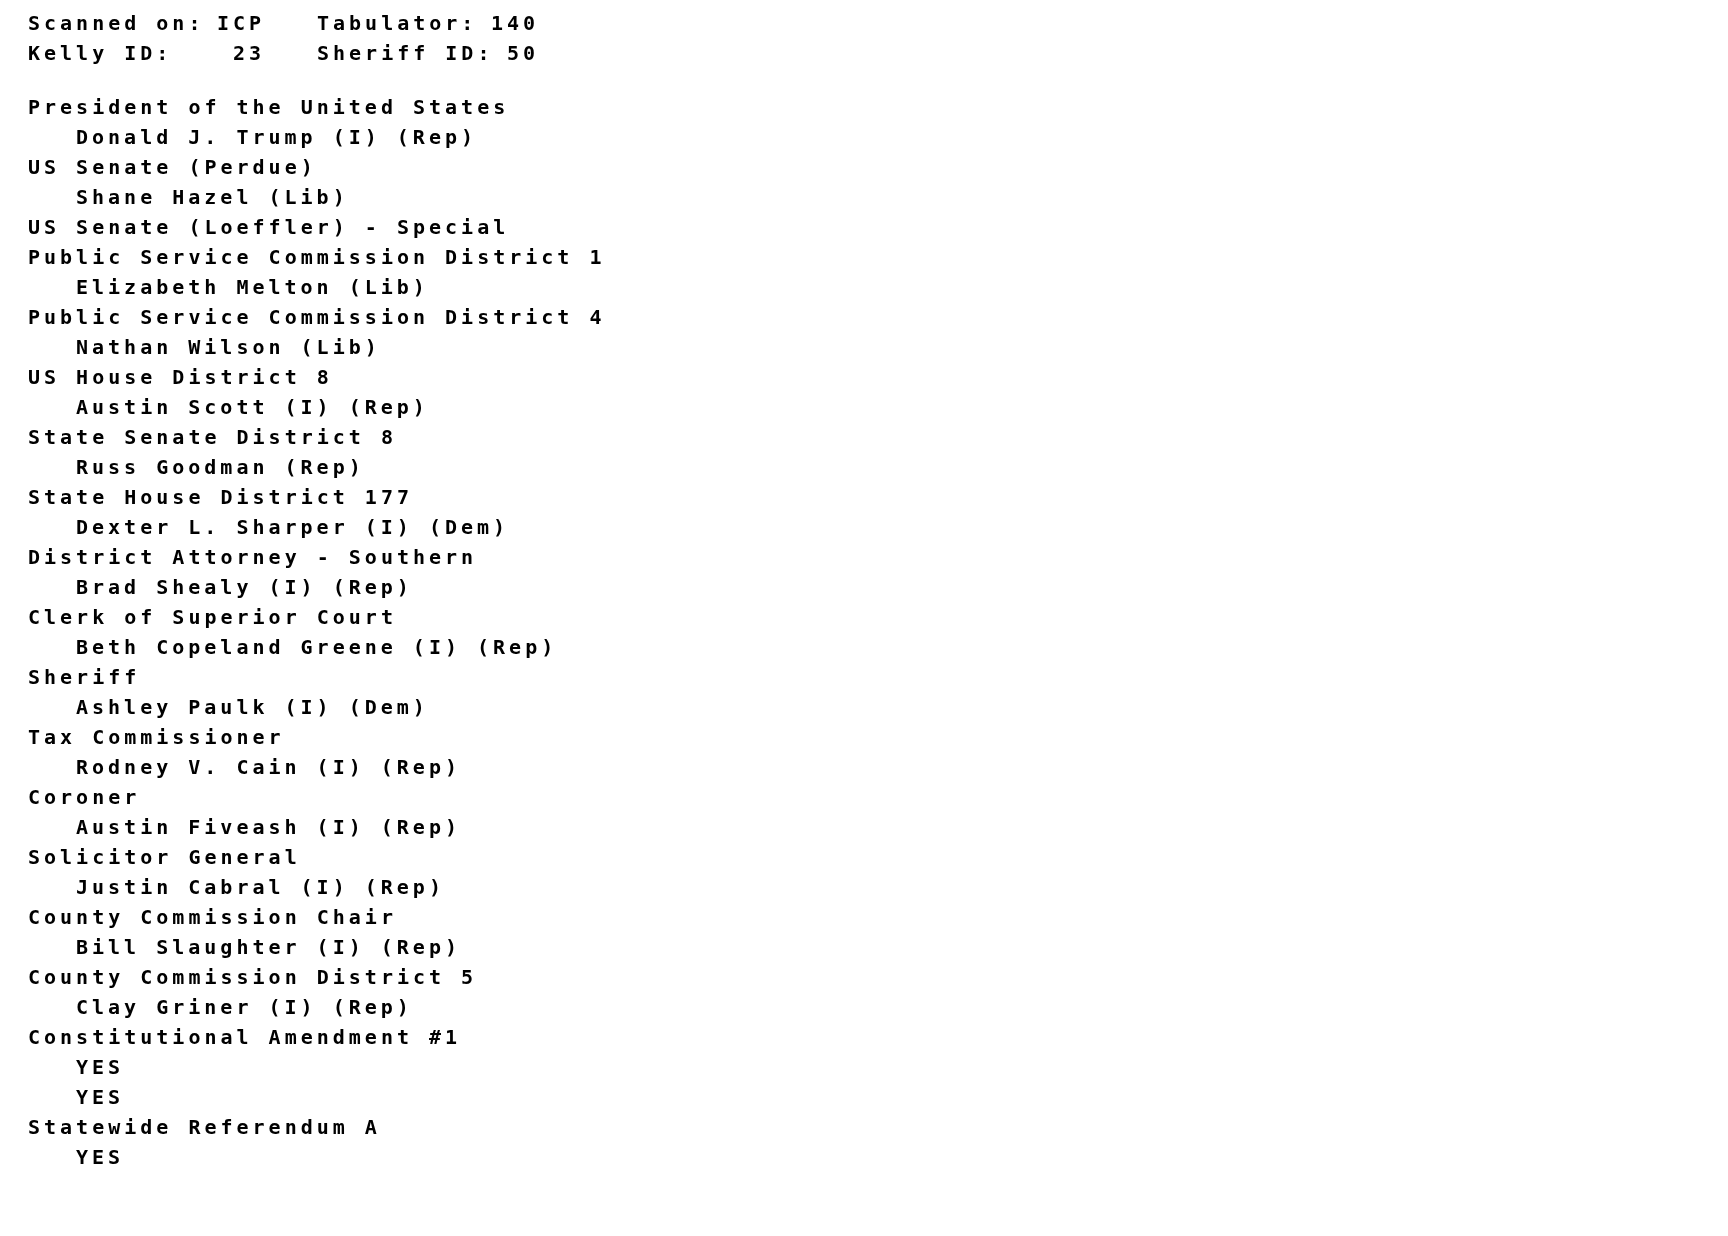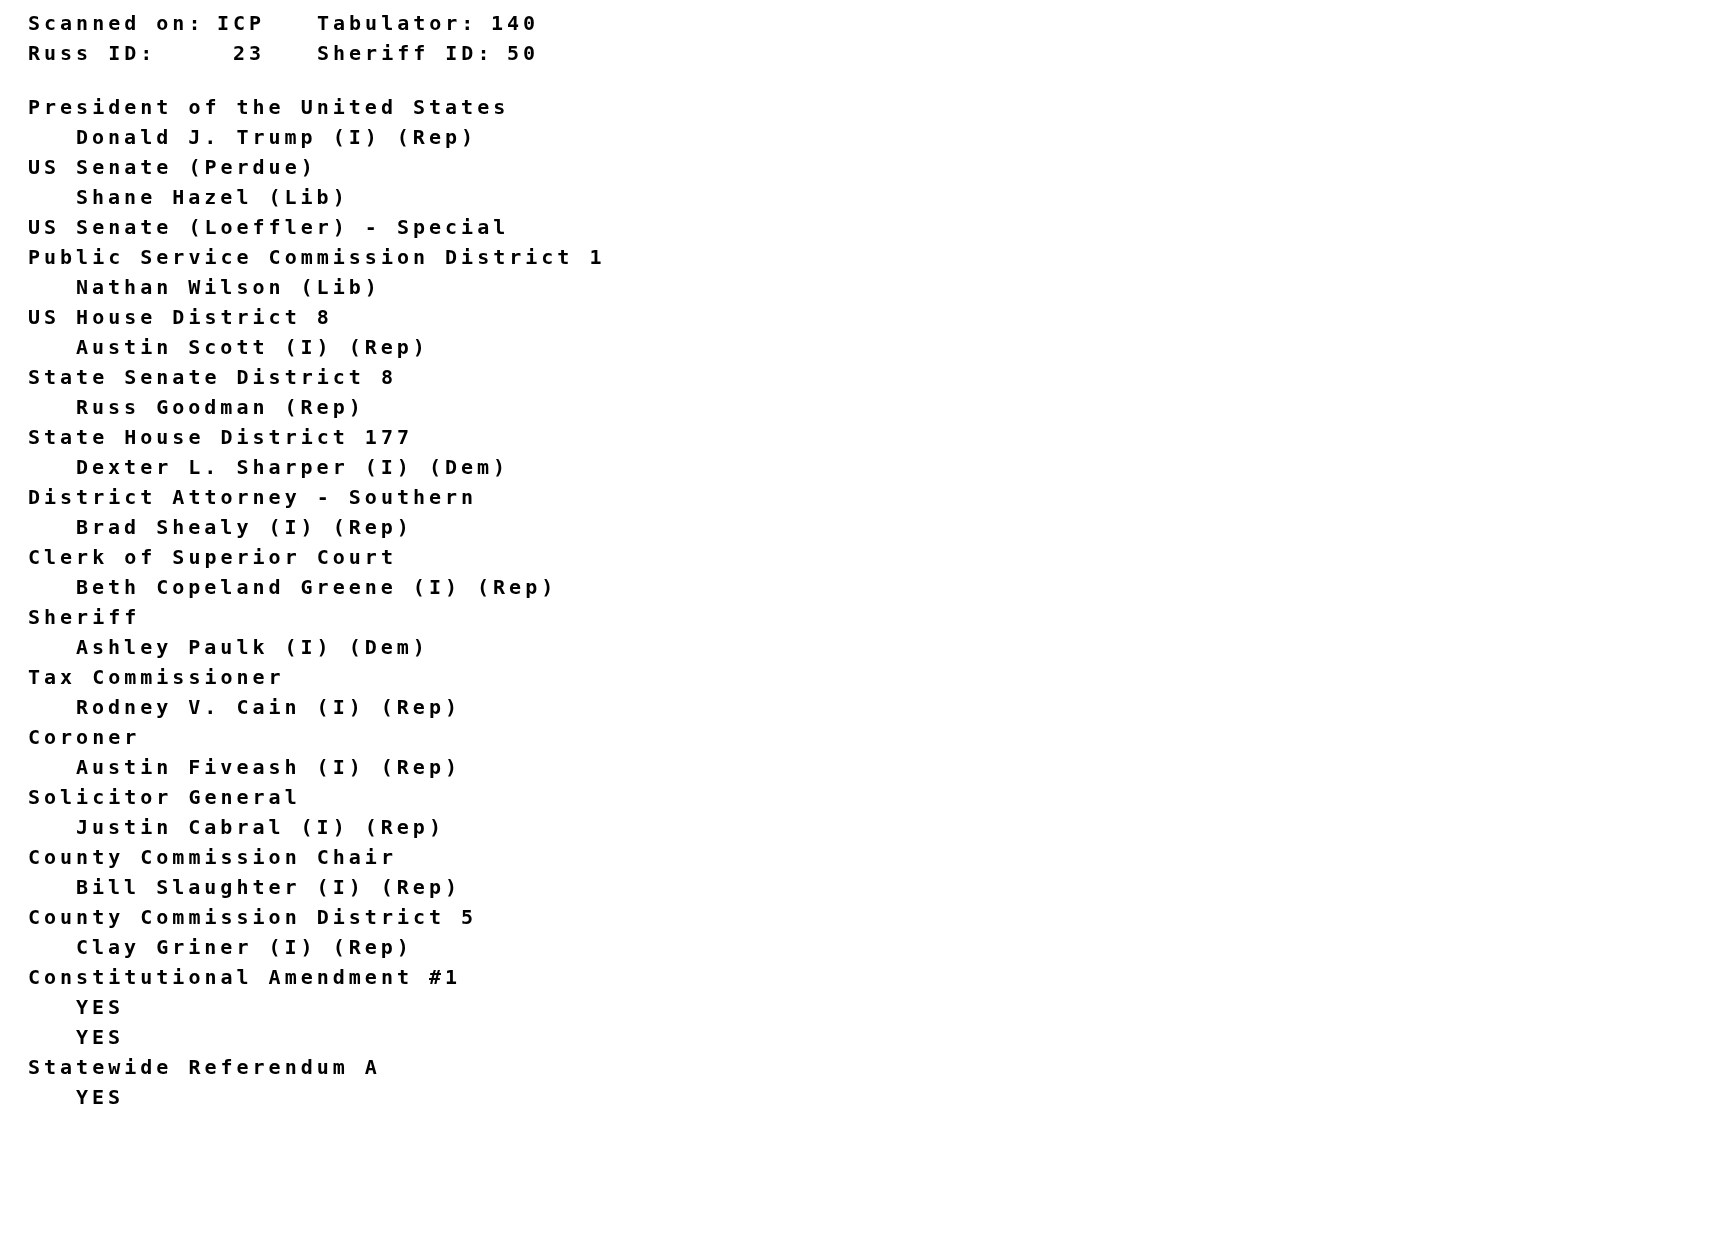--- a/index.html
+++ b/index.html
@@ -66,34 +66,36 @@
 <div id="page">
 
   <div id="report-header">
     <div class="hrow r0">
       <span class="hcell col-a">Scanned on:</span>
       <span class="hcell col-b">ICP</span>
       <span class="hcell col-c">Tabulator:</span>
       <span class="hcell col-d">140</span>
     </div>
     <div class="hrow r1">
-      <span class="hcell col-a">Russ ID:</span>
+      <span class="hcell col-a">Kelly ID:</span>
       <span class="hcell col-b">23</span>
       <span class="hcell col-c">Sheriff ID:</span>
       <span class="hcell col-d">50</span>
     </div>
   </div>
 
   <div id="contest-list">
       <div class="contest-name">President of the United States</div>
       <div class="contest-selection">Donald J. Trump (I) (Rep)</div>
       <div class="contest-name">US Senate (Perdue)</div>
       <div class="contest-selection">Shane Hazel (Lib)</div>
       <div class="contest-name">US Senate (Loeffler) - Special</div>
       <div class="contest-name">Public Service Commission District 1</div>
+      <div class="contest-selection">Elizabeth Melton (Lib)</div>
+      <div class="contest-name">Public Service Commission District 4</div>
       <div class="contest-selection">Nathan Wilson (Lib)</div>
       <div class="contest-name">US House District 8</div>
       <div class="contest-selection">Austin Scott (I) (Rep)</div>
       <div class="contest-name">State Senate District 8</div>
       <div class="contest-selection">Russ Goodman (Rep)</div>
       <div class="contest-name">State House District 177</div>
       <div class="contest-selection">Dexter L. Sharper (I) (Dem)</div>
       <div class="contest-name">District Attorney - Southern</div>
       <div class="contest-selection">Brad Shealy (I) (Rep)</div>
       <div class="contest-name">Clerk of Superior Court</div>

